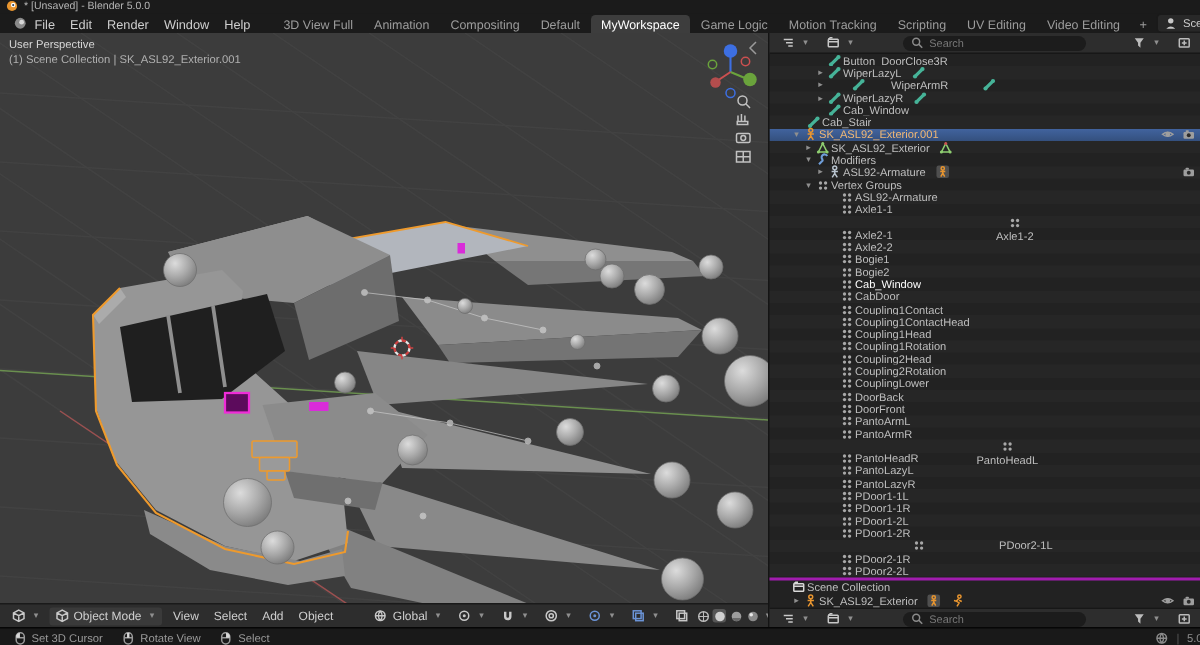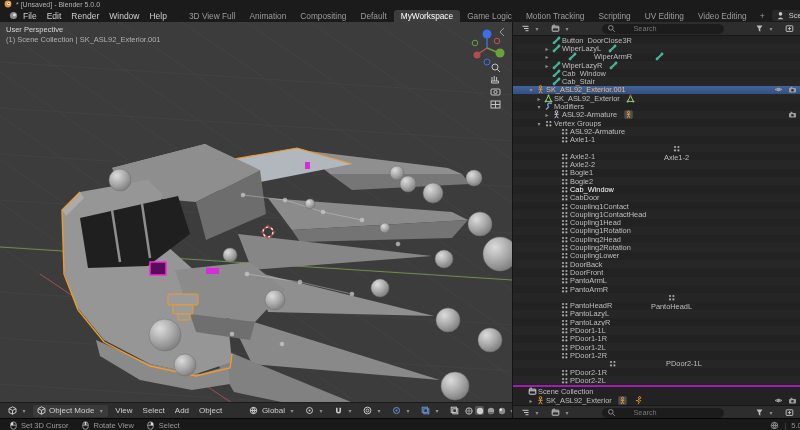--- a/index.html
+++ b/index.html
@@ -29,21 +29,21 @@
   .vh-dd{background:#3a3a3a;border-radius:2px;}
   .spacer{flex:1;}
   .blue{color:#6b93d6;}
   .sph{width:9px;height:9px;display:flex;align-items:center;justify-content:center;border-radius:2px;}
   .sph.active{background:#565656;}
   
   #rightcol{left:512px;top:22px;width:288px;height:396px;background:#222222;border-left:1px solid #141414;}
   .ol-header{height:13px;background:#2d2d2d;display:flex;align-items:center;gap:3px;
     padding:0 4px;border-bottom:1px solid #171717;}
   .search{width:112px;height:10px;background:#1c1c1c;border-radius:5px;display:flex;
-    align-items:center;gap:17px;padding:0 5px;color:#777;font-size:7.3px;}
+    align-items:center;gap:3px;padding:0 5px;color:#777;font-size:7.3px;}
   #rows1{height:349px;overflow:hidden;}
   .row{height:8.3px;display:flex;align-items:center;font-size:7.4px;color:#bfbfbf;
     white-space:nowrap;position:relative;}
   #rows1 .row:nth-child(even){background:#262626;}
   .row.selected{background:linear-gradient(#41639e,#34507e);}
   .row.selected .lbl{color:#f3b975;}
   .row.active .lbl{color:#ffffff;}
   .caret{width:8px;font-size:6px;color:#8f8f8f;text-align:center;flex:none;}
   .oicon{width:10px;height:9px;display:inline-flex;align-items:center;justify-content:center;flex:none;}
   .oicon svg{display:block;}
@@ -525,21 +525,21 @@
         <span class="caret"></span>
         <span class="oicon">
           <svg width="9" height="9" viewBox="0 0 9 9">
             <path d="M2.2 6.8 L6.8 2.2" stroke="#46b398" stroke-width="2.2" stroke-linecap="round"></path>
             <circle cx="2" cy="7" r="1.4" fill="#46b398"></circle>
             <circle cx="7" cy="2" r="1.4" fill="#46b398"></circle>
           </svg>
         </span>
         <span class="lbl">Cab_Window</span>
       </div>
-      <div class="row" style="padding-left: 30px; align-items: flex-end;">
+      <div class="row" style="padding-left: 16px; align-items: flex-end;">
         <span class="caret"></span>
         <span class="oicon">
           <svg width="9" height="9" viewBox="0 0 9 9">
             <path d="M2.2 6.8 L6.8 2.2" stroke="#46b398" stroke-width="2.2" stroke-linecap="round"></path>
             <circle cx="2" cy="7" r="1.4" fill="#46b398"></circle>
             <circle cx="7" cy="2" r="1.4" fill="#46b398"></circle>
           </svg>
         </span>
         <span class="lbl">Cab_Stair</span>
       </div>

